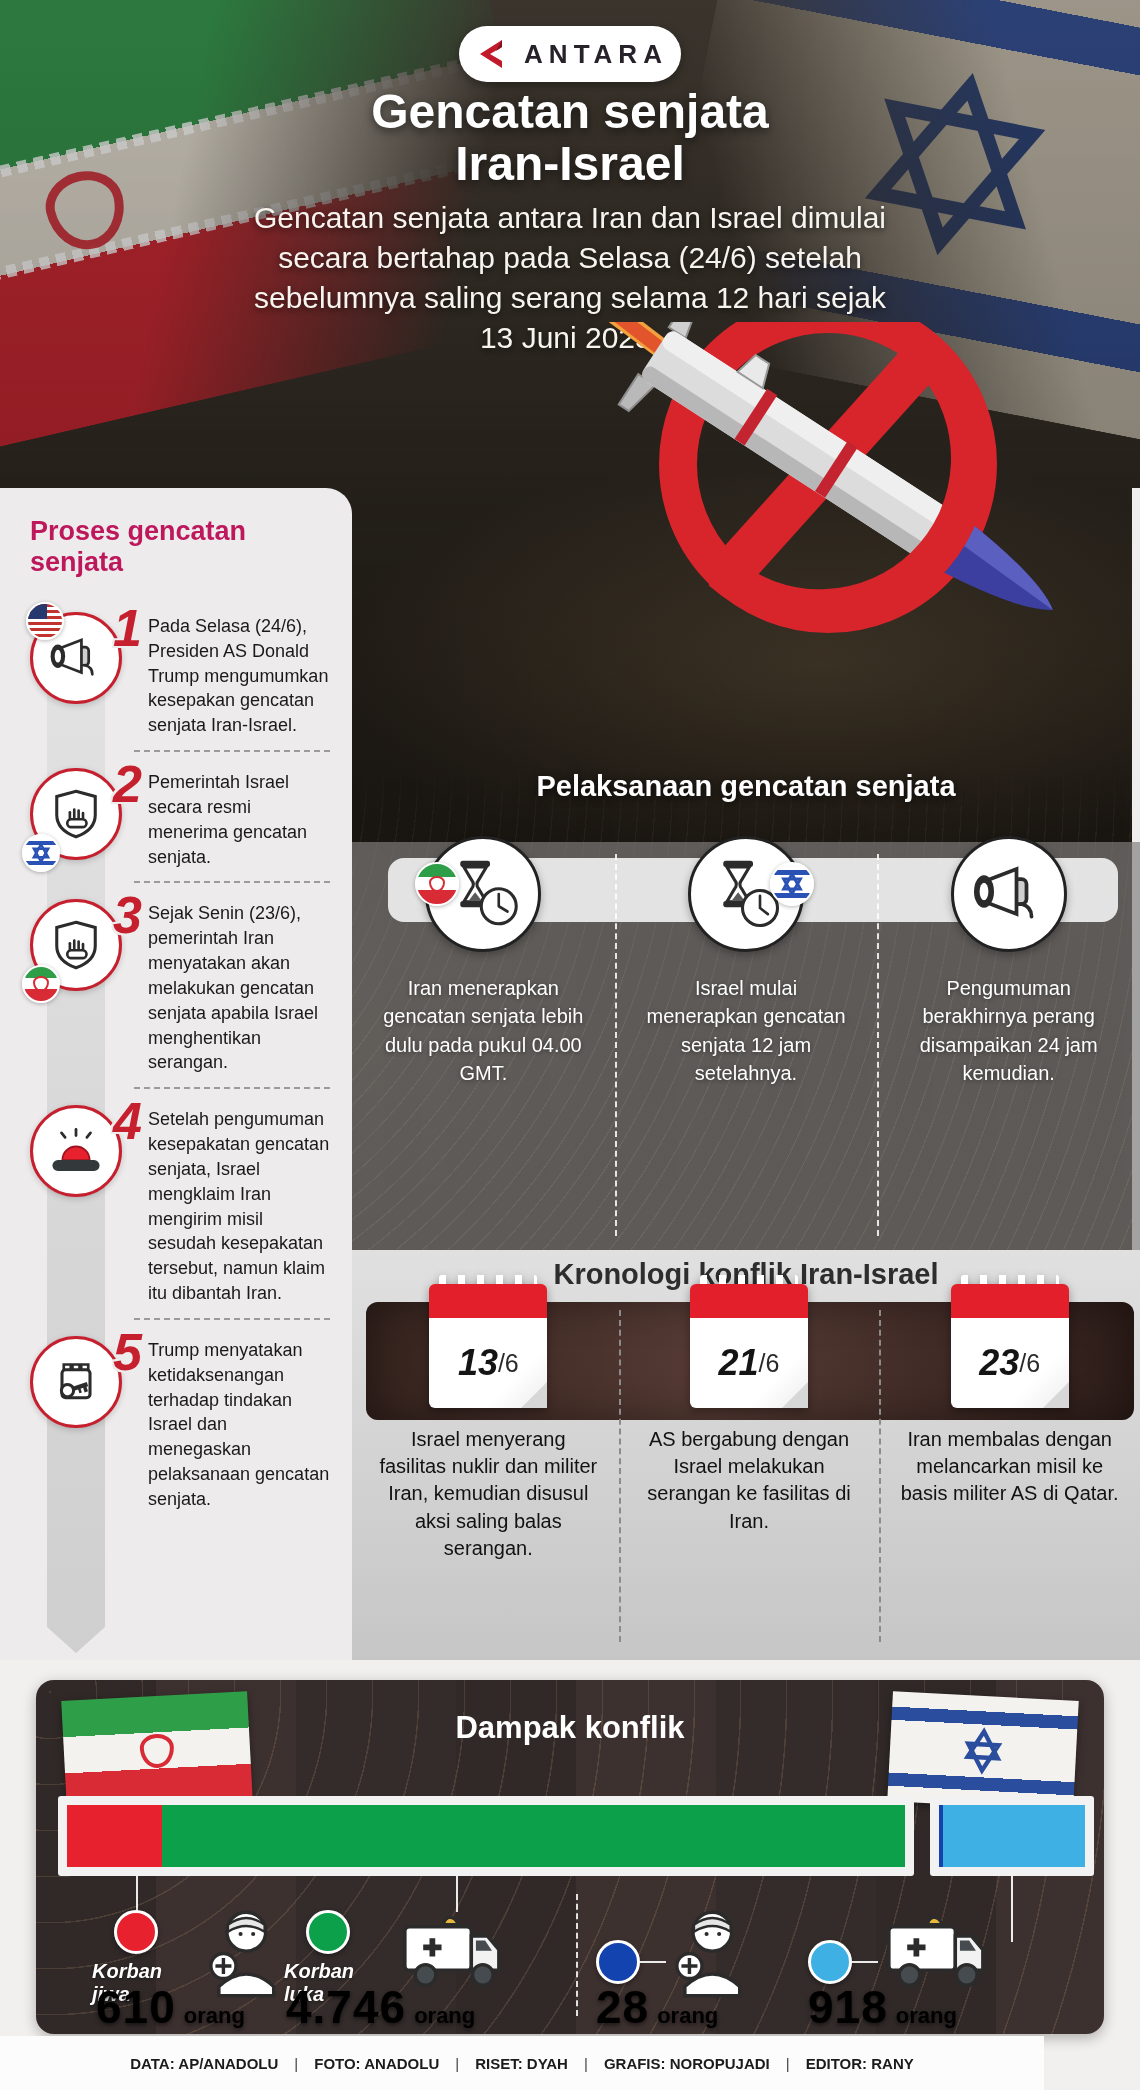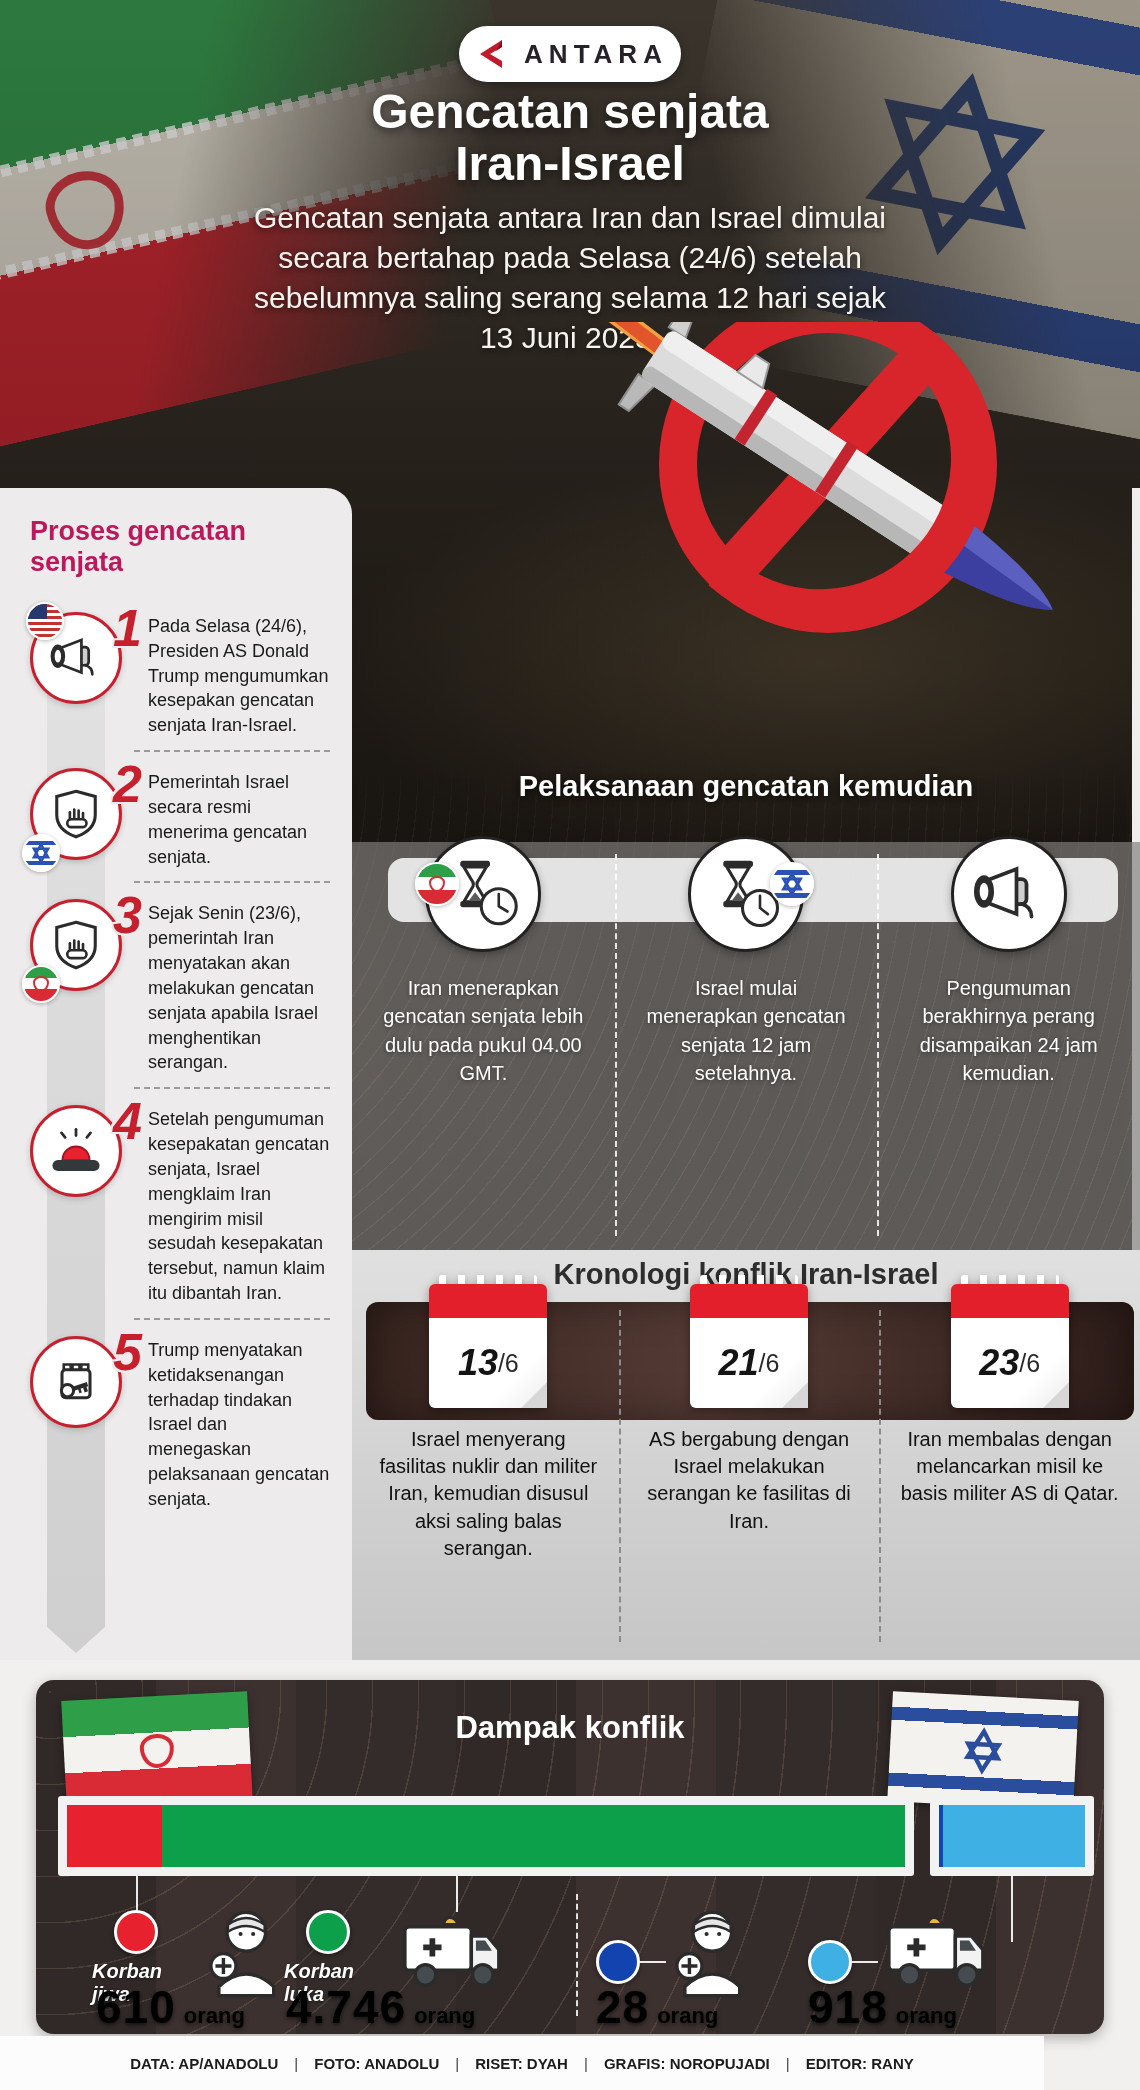--- a/index.html
+++ b/index.html
@@ -328,21 +328,21 @@
             </svg>
           </div>
           <div class="step-num">5</div>
         </div>
         <div class="step-text">Trump menyatakan ketidaksenangan terhadap tindakan Israel dan menegaskan pelaksanaan gencatan senjata.</div>
       </div>
     </div>
   </div>
   <div class="right-strip"></div>
 
-  <div class="impl-heading">Pelaksanaan gencatan kemudian</div>
+  <div class="impl-heading">Pelaksanaan gencatan senjata</div>
   <div class="impl-block">
     <div class="impl-bar"></div>
     <div class="impl-cols">
       <div class="impl-col">
         <div class="impl-iconwrap">
           <div class="impl-circle">
             <svg width="84" height="84" viewBox="0 0 96 96">
               <rect x="22" y="10" width="34" height="7" rx="3" fill="#2b2b2b"></rect>
               <path d="M26 17 h26 l-9 15 q-4 5 0 10 l9 15 h-26 l9 -15 q4 -5 0 -10 Z" fill="#fff" stroke="#2b2b2b" stroke-width="3.5"></path>
               <path d="M32 55 h14 l-7 -9 Z" fill="#5a5a5a"></path>

